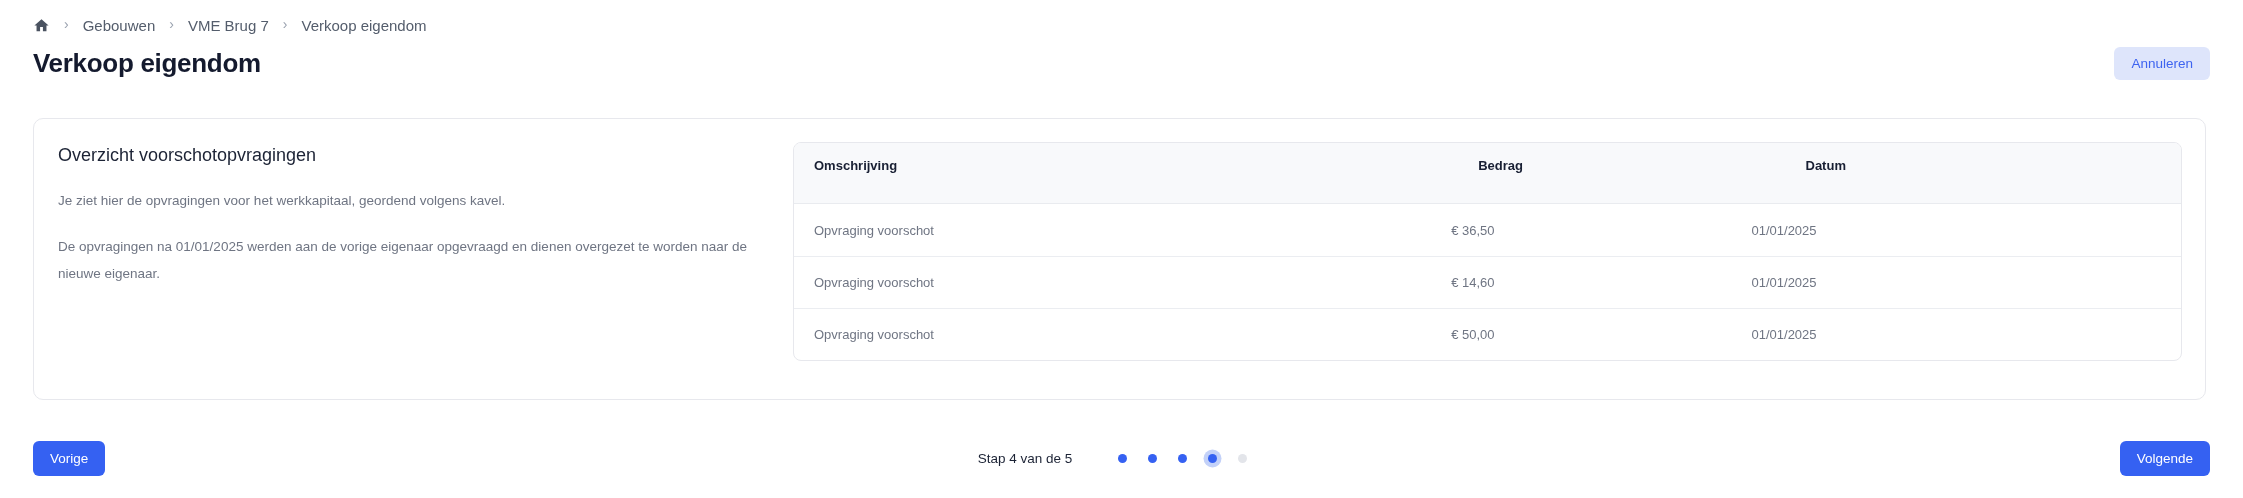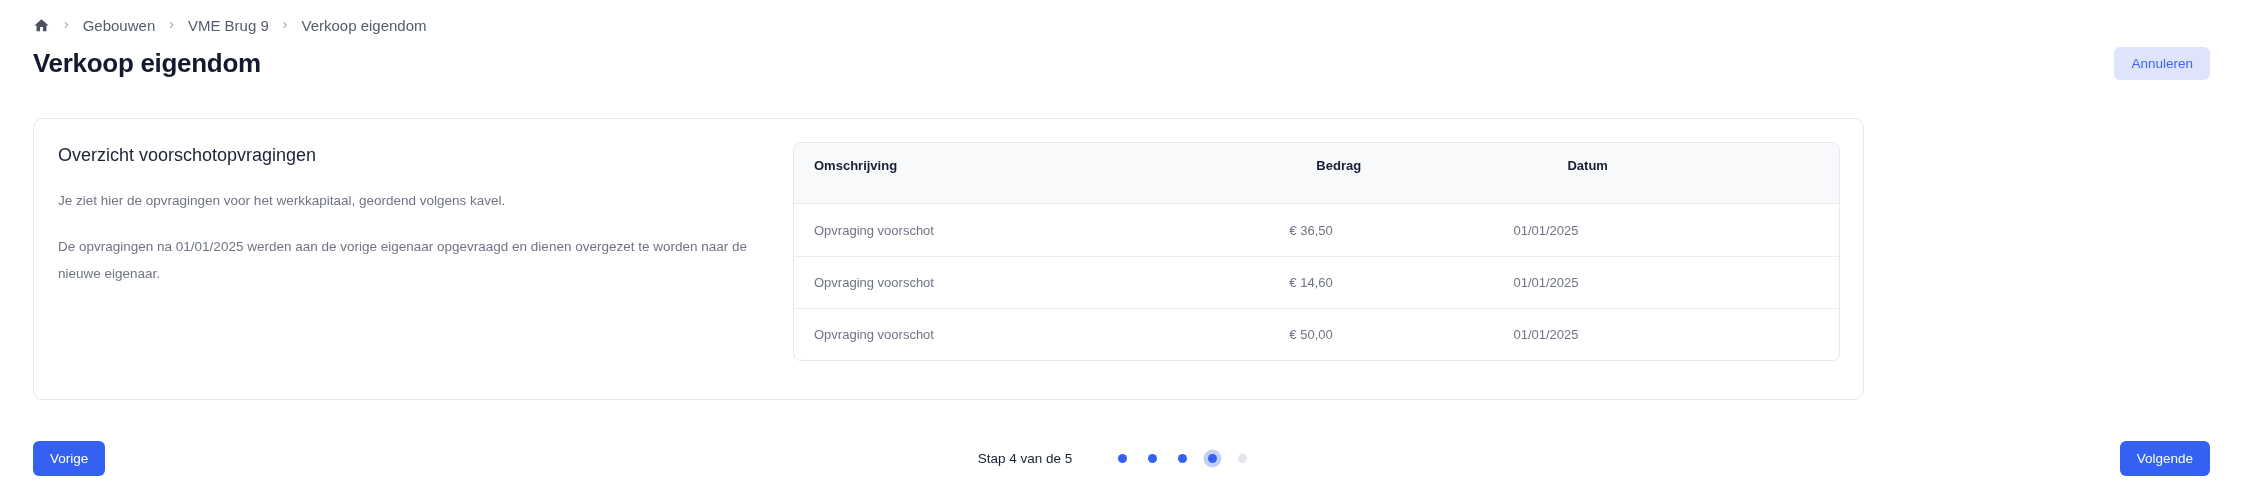--- a/index.html
+++ b/index.html
@@ -16,21 +16,21 @@
 
   
   .header-row { display:flex; align-items:center; justify-content:space-between; margin-top:13px; }
   .page-title { font-size:26px; font-weight:700; color:#141a2e; letter-spacing:-0.3px; }
   .btn { border:none; border-radius:6px; font-size:13.5px; cursor:pointer;
     font-family:"Liberation Sans", sans-serif; }
   .btn-cancel { background:#dee5fb; color:#3e64f0; padding:9px 17px; }
   .btn-primary { background:#3561f2; color:#ffffff; padding:10px 17px; }
 
   
-  .card { margin-top:38px; width:1831px; height:282px; background:#ffffff;
+  .card { margin-top:38px; width:2173px; height:282px; background:#ffffff;
     border:1px solid #e7e8ed; border-radius:10px; padding:23px;
     display:flex; gap:46px; }
   .card-left { flex:0 0 690px; padding-left:1px; }
   .card-heading { font-size:18px; font-weight:400; color:#1c2335; margin-top:3px; }
   .card-left p { font-size:13.5px; color:#6f7583; line-height:1.95; margin-top:20px; }
   .card-left p.first { margin-top:22px; }
 
   
   .table { flex:1; align-self:flex-start; border:1px solid #e7e8ed; border-radius:8px;
     overflow:hidden; background:#ffffff; }
@@ -61,21 +61,21 @@
 
   <div class="breadcrumb">
     <span class="crumb-home">
       <svg viewBox="0 0 24 24">
           <path d="M10 20v-6h4v6h5v-8h3L12 3 2 12h3v8z"></path>
         </svg>
     </span>
     <span class="crumb-sep">›</span>
     <span class="crumb">Gebouwen</span>
     <span class="crumb-sep">›</span>
-    <span class="crumb">VME Brug 9</span>
+    <span class="crumb">VME Brug 7</span>
     <span class="crumb-sep">›</span>
     <span class="crumb">Verkoop eigendom</span>
   </div>
 
   <div class="header-row">
     <h1 class="page-title">Verkoop eigendom</h1>
     <button class="btn btn-cancel">Annuleren</button>
   </div>
 
   <div class="card">

